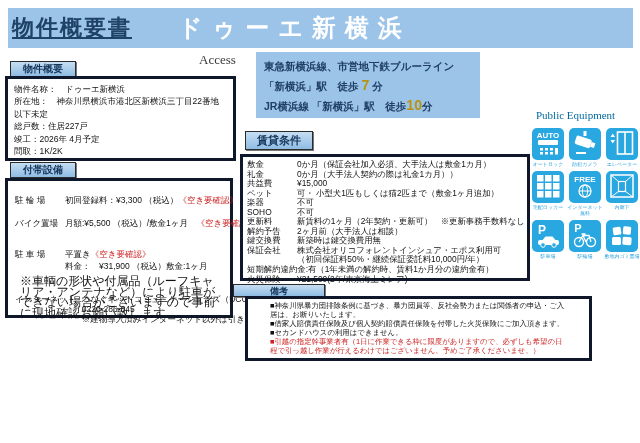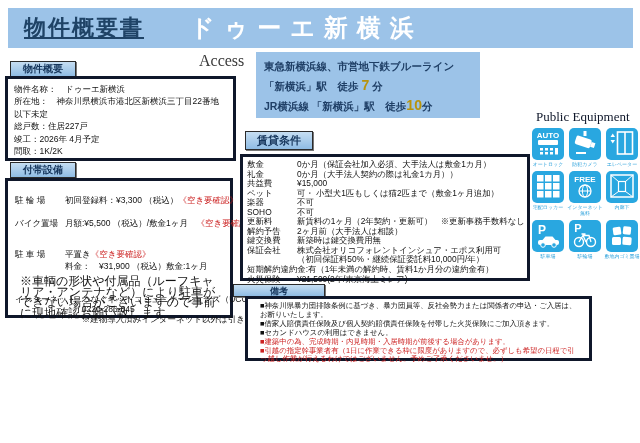--- a/index.html
+++ b/index.html
@@ -2,65 +2,65 @@
 <html><head>
 <meta charset="utf-8">
 <style>
   html,body{margin:0;padding:0;background:#fff;}
   #page{position:relative;width:640px;height:443px;background:#ffffff;overflow:hidden;
         font-family:"Liberation Sans",sans-serif;color:#111;}
 
   
   #header-bar{position:absolute;left:8px;top:8px;width:625px;height:40px;background:#9CC3E8;
               display:flex;align-items:center;}
-  .doc-title{margin-left:16px;font-size:22px;font-weight:bold;color:#1F4366;
+  .doc-title{margin-left:4px;font-size:22px;font-weight:bold;color:#1F4366;
              text-decoration:underline;letter-spacing:2px;}
   .prop-name{margin-left:46px;font-size:24px;font-weight:bold;color:#ffffff;letter-spacing:9px;white-space:nowrap;}
 
   
   #access-label{position:absolute;left:199px;top:52px;font-family:"Liberation Serif",serif;
-                font-size:16px;color:#3a3a3a;}
+                font-size:13px;color:#3a3a3a;}
   #access-box{position:absolute;left:256px;top:52px;width:224px;height:66px;background:#9CC3E8;
               color:#1F3F66;font-weight:bold;font-size:10.5px;padding:5px 8px;box-sizing:border-box;
               line-height:19px;white-space:nowrap;}
   .gold{color:#B8930B;font-size:14px;}
 
   
   .sec-label{position:absolute;background:linear-gradient(180deg,#C6DEF2,#8FBCE4);
              border:1px solid #2b2b2b;box-shadow:1px 1px 0 #777;color:#16365C;font-weight:bold;
              text-align:center;box-sizing:border-box;}
   #overview-label{left:10px;top:61px;width:66px;height:16px;font-size:10px;line-height:14px;}
   #facilities-label{left:10px;top:162px;width:66px;height:16px;font-size:10px;line-height:14px;}
   #lease-label{left:245px;top:131px;width:68px;height:19px;font-size:11px;line-height:17px;}
   #remarks-label{left:233px;top:284px;width:92px;height:13px;font-size:9px;line-height:12px;}
 
   
   .wbox{position:absolute;background:#fff;border:3px solid #0f172a;box-sizing:border-box;}
   #overview-box{left:5px;top:76px;width:231px;height:85px;padding:4px 6px;font-size:8.5px;line-height:12.4px;}
   #facilities-box{left:5px;top:178px;width:228px;height:140px;font-size:8.5px;}
   #lease-box{left:240px;top:154px;width:290px;height:127px;padding:3px 4px;font-size:8.4px;line-height:9.55px;}
-  #remarks-box{left:245px;top:296px;width:347px;height:65px;padding:3px 12px;font-size:7.4px;line-height:8.9px;}
+  #remarks-box{left:245px;top:296px;width:347px;height:65px;padding:3px 22px;font-size:7.4px;line-height:8.9px;}
 
   .fac-row{position:absolute;left:7px;right:5px;white-space:nowrap;}
   .fac-lbl{display:inline-block;min-width:50px;}
   .red{color:#CC2222;}
   .fac-note{font-size:12px;line-height:10.5px;white-space:normal;}
   .inet{display:flex;}
   .inet-lines{margin-left:6px;line-height:10px;}
 
   .lrow{display:flex;}
   .lrow .lbl{flex:0 0 50px;}
   .lrow .val{flex:1;white-space:nowrap;}
   .lrow.wide .lbl{flex:0 0 auto;}
 
   .remark{margin:0;}
 
   
   #pe-title{position:absolute;left:536px;top:109px;font-family:"Liberation Serif",serif;
-            font-size:13px;color:#0f172a;}
+            font-size:11px;color:#0369a1;}
   #equip-grid{position:absolute;left:530px;top:128px;width:110px;display:grid;
               grid-template-columns:repeat(3,36px);column-gap:1px;row-gap:4px;}
   .equip-item{display:flex;flex-direction:column;align-items:center;}
   .tile{width:32px;height:32px;background:#29A7E0;border-radius:5px;display:flex;
         align-items:flex-start;justify-content:center;}
   .equip-cap{font-size:5px;line-height:6px;color:#2AA0DB;text-align:center;margin-top:1px;
              word-break:break-all;}
 
   
   #footer{position:absolute;left:8px;top:397px;width:440px;}
@@ -170,21 +170,20 @@
         <span class="lbl">火災保険</span>
         <span class="val">¥21,500(2年/東京海上ミレア)</span>
       </div>
   </div>
 
   <div id="remarks-label" class="sec-label">備考</div>
   <div id="remarks-box" class="wbox">
     <p class="remark">■神奈川県暴力団排除条例に基づき、暴力団員等、反社会勢力または関係者の申込・ご入居は、お断りいたします。</p>
     <p class="remark">■借家人賠償責任保険及び個人契約賠償責任保険を付帯した火災保険にご加入頂きます。</p>
     <p class="remark">■セカンドハウスの利用はできません。</p>
-    <p class="remark red">■建築中の為、完成時期・内見時期・入居時期が前後する場合があります。</p>
     <p class="remark red">■引越の指定幹事業者有（1日に作業できる枠に限度がありますので、必ずしも希望の日程で引っ越し作業が行えるわけではございません。予めご了承くださいませ。）</p>
   </div>
 
   <div id="pe-title">Public Equipment</div>
   <div id="equip-grid">
 
     <div class="equip-item">
       <span class="tile">
         <svg viewBox="0 0 30 30" width="30" height="30">
             <text x="15" y="10" font-size="8" font-weight="bold" fill="#fff" text-anchor="middle">AUTO</text>

